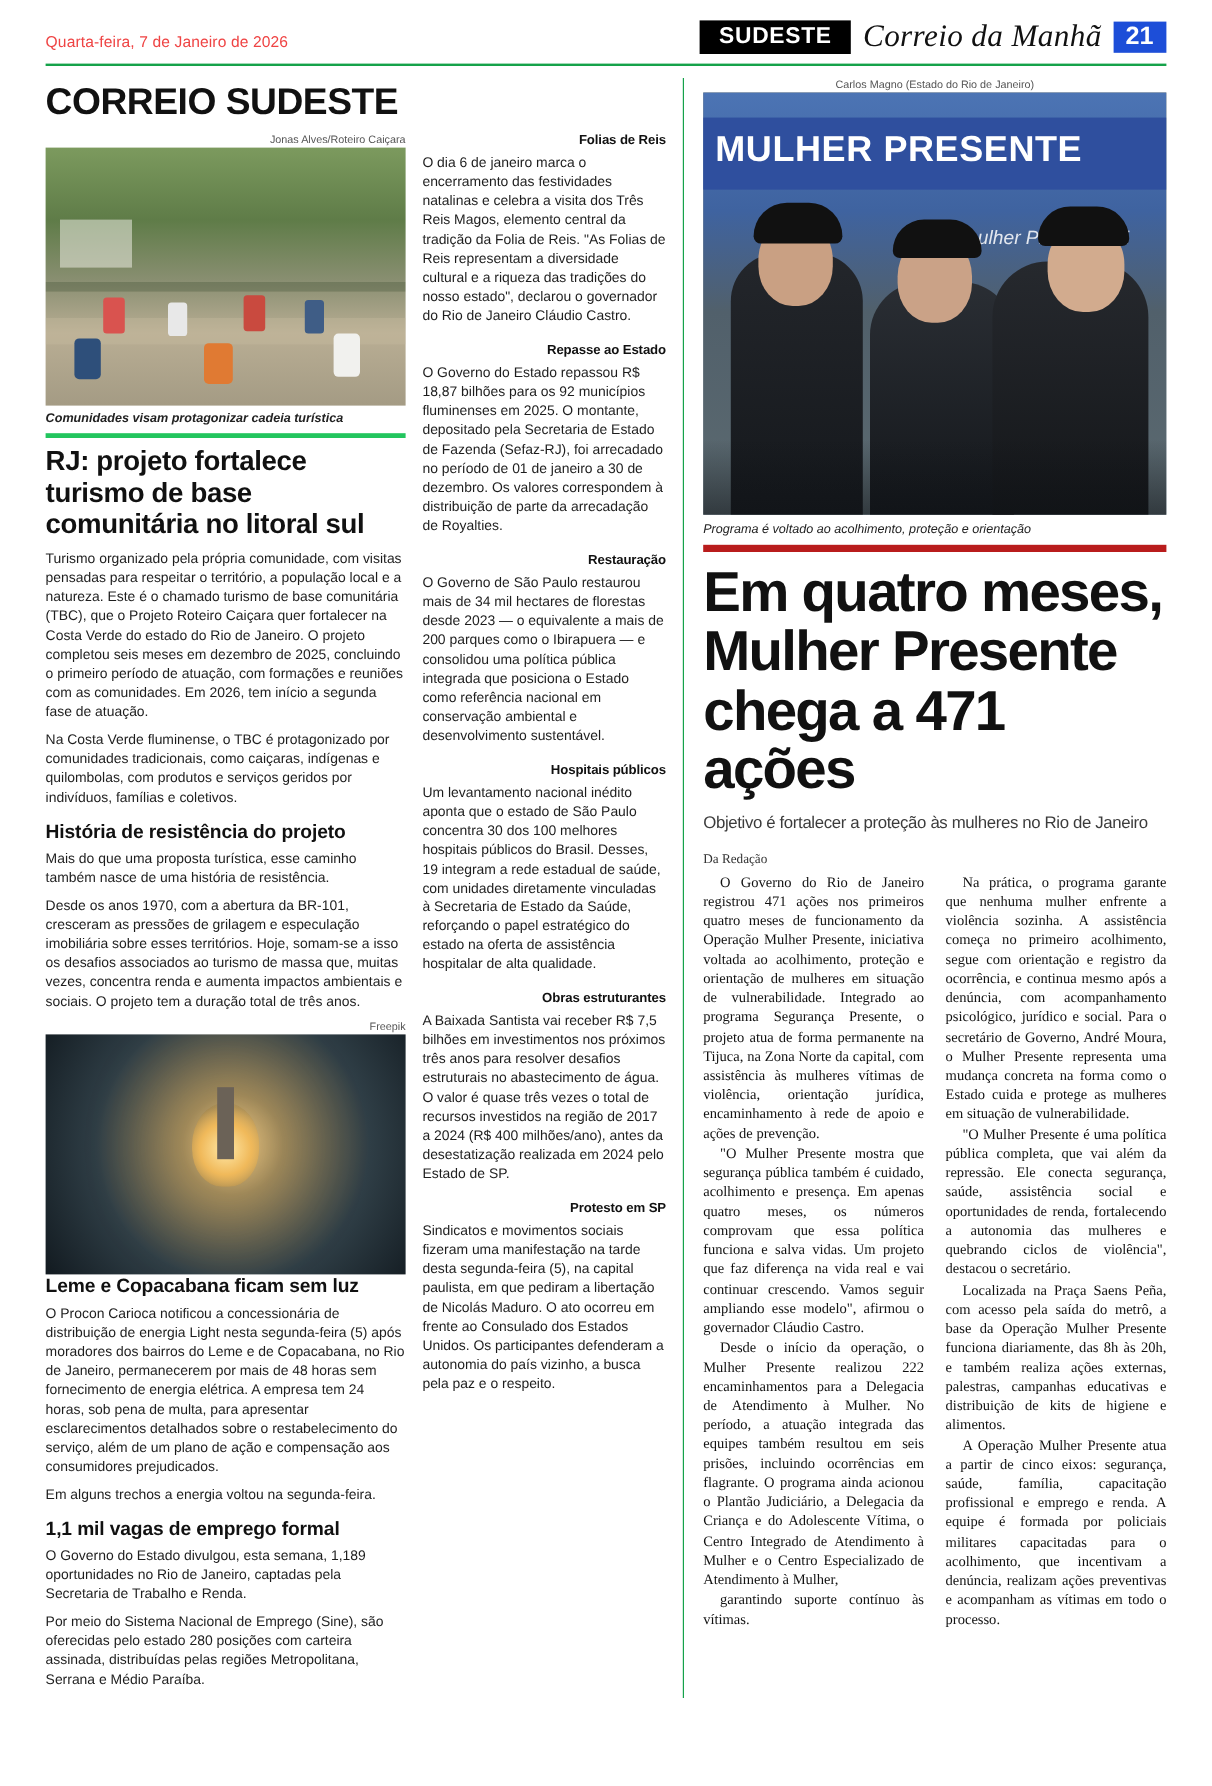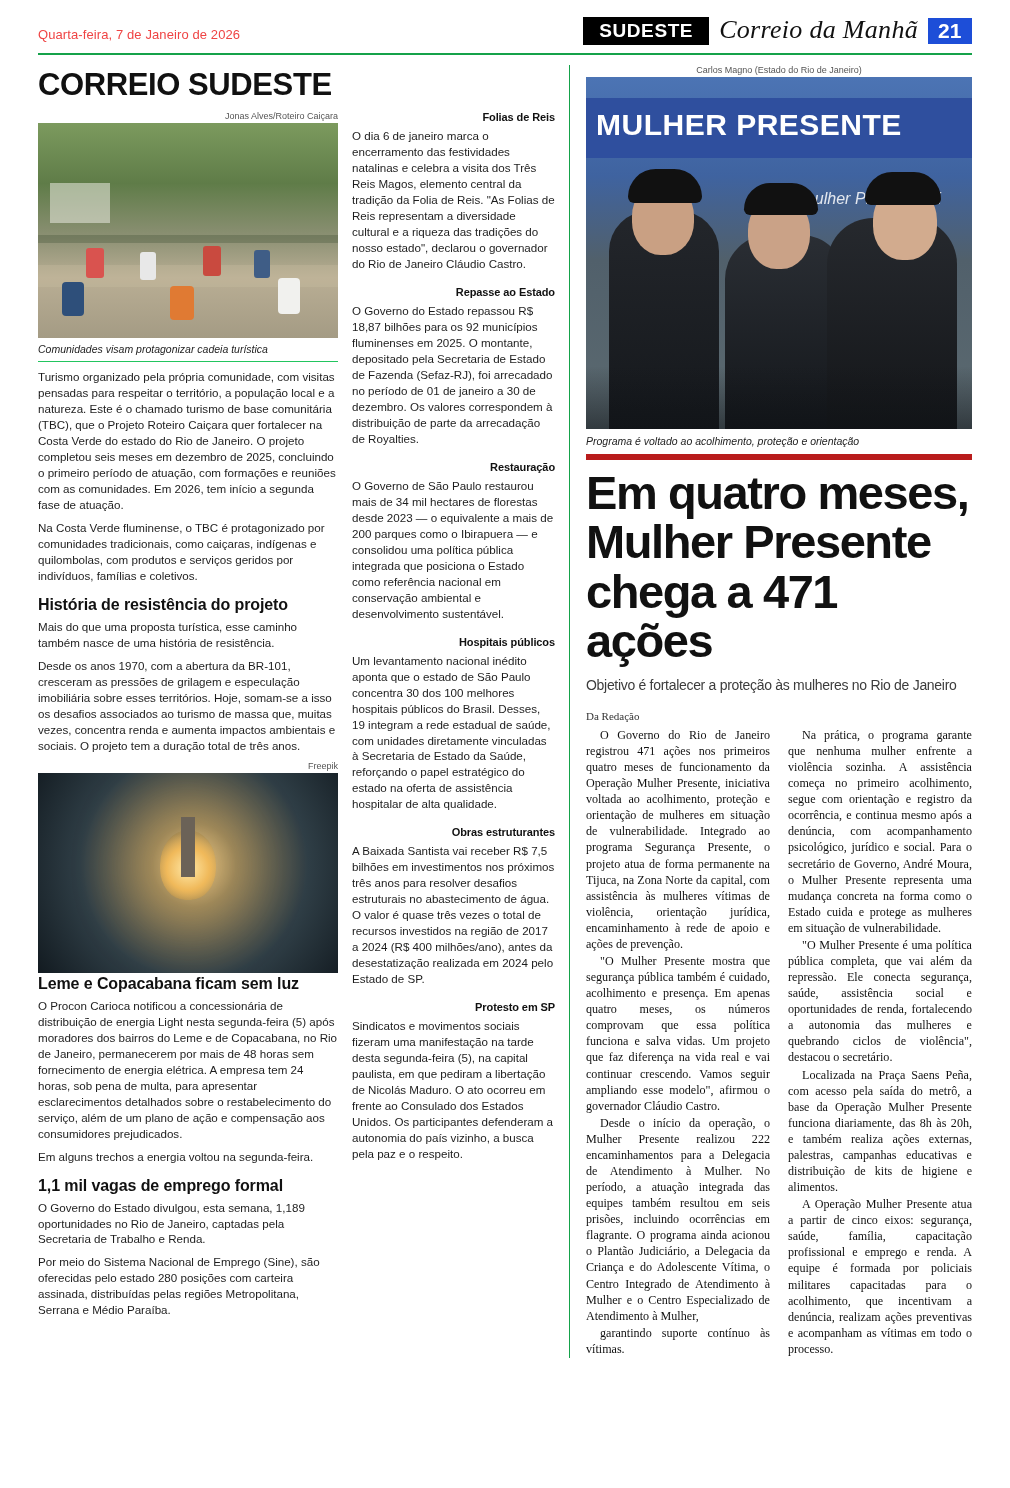--- a/index.html
+++ b/index.html
@@ -120,24 +120,24 @@
 
   .photo {
     width: 100%;
     background: #cfd4d2;
     position: relative;
     overflow: hidden;
   }
   .caption {
     font-size: 10.5px;
     font-style: italic;
-    font-weight: 400;
+    font-weight: 700;
     color: #222;
     padding: 5px 0 6px 0;
-    border-bottom: 1px solid #22c55e;
+    border-bottom: 4px solid #22c55e;
     margin-bottom: 7px;
   }
 
   h2.headline {
     font-size: 23px;
     line-height: 1.12;
     font-weight: 700;
     letter-spacing: -.3px;
     margin: 2px 0 9px 0;
     color: #111;
@@ -247,20 +247,21 @@
             <div style="position:absolute;left:34%;top:60%;width:16px;height:28px;background:#e8e8e8;border-radius:3px;"></div>
             <div style="position:absolute;left:55%;top:57%;width:18px;height:30px;background:#c94a3f;border-radius:3px;"></div>
             <div style="position:absolute;left:72%;top:59%;width:16px;height:28px;background:#3f5d86;border-radius:3px;"></div>
             <div style="position:absolute;left:8%;top:74%;width:22px;height:34px;background:#2e4f7a;border-radius:4px;"></div>
             <div style="position:absolute;left:44%;top:76%;width:24px;height:34px;background:#e07a33;border-radius:4px;"></div>
             <div style="position:absolute;left:80%;top:72%;width:22px;height:36px;background:#f1f1ee;border-radius:4px;"></div>
             <div style="position:absolute;left:4%;top:28%;width:60px;height:40px;background:rgba(235,235,225,.55);"></div>
           </div>
           <div class="caption">Comunidades visam protagonizar cadeia turística</div>
 
+          <h2 class="headline">RJ: projeto fortalece turismo de base comunitária no litoral sul</h2>
           <p class="body">Turismo organizado pela própria comunidade, com visitas pensadas para respeitar o território, a população local e a natureza. Este é o chamado turismo de base comunitária (TBC), que o Projeto Roteiro Caiçara quer fortalecer na Costa Verde do estado do Rio de Janeiro. O projeto completou seis meses em dezembro de 2025, concluindo o primeiro período de atuação, com formações e reuniões com as comunidades. Em 2026, tem início a segunda fase de atuação.</p>
           <p class="body">Na Costa Verde fluminense, o TBC é protagonizado por comunidades tradicionais, como caiçaras, indígenas e quilombolas, com produtos e serviços geridos por indivíduos, famílias e coletivos.</p>
 
           <h3 class="subhead">História de resistência do projeto</h3>
           <p class="body">Mais do que uma proposta turística, esse caminho também nasce de uma história de resistência.</p>
           <p class="body">Desde os anos 1970, com a abertura da BR-101, cresceram as pressões de grilagem e especulação imobiliária sobre esses territórios. Hoje, somam-se a isso os desafios associados ao turismo de massa que, muitas vezes, concentra renda e aumenta impactos ambientais e sociais. O projeto tem a duração total de três anos.</p>
 
           <div class="credit left">Freepik</div>
           <div class="photo" style="height:200px;background:radial-gradient(circle at 52% 46%, #e9c98c 0%, #8c7c57 22%, #2f3e46 60%, #121a20 100%);">
             <div style="position:absolute;left:50%;top:46%;transform:translate(-50%,-50%);width:56px;height:70px;border-radius:50% 50% 45% 45%;background:radial-gradient(circle at 50% 55%, #ffe9a8 0%, #f0b95a 45%, rgba(200,150,60,.35) 75%, rgba(0,0,0,0) 100%);box-shadow:0 0 60px 30px rgba(255,200,100,.25);"></div>

